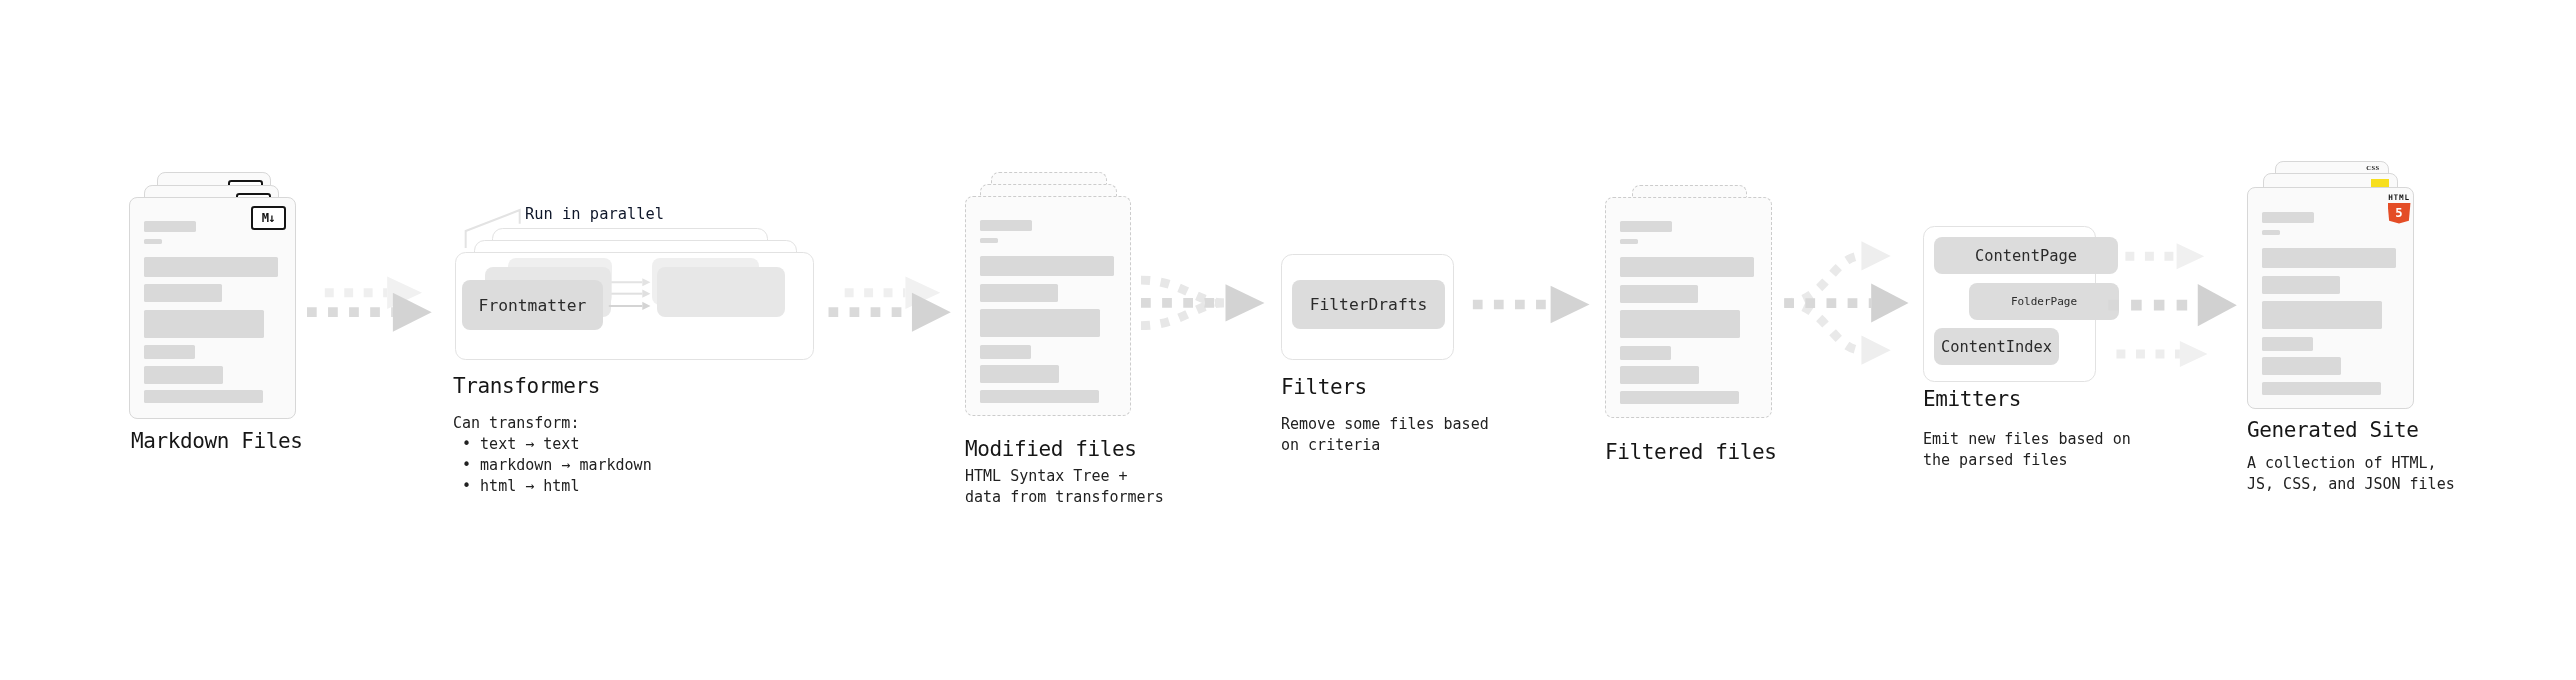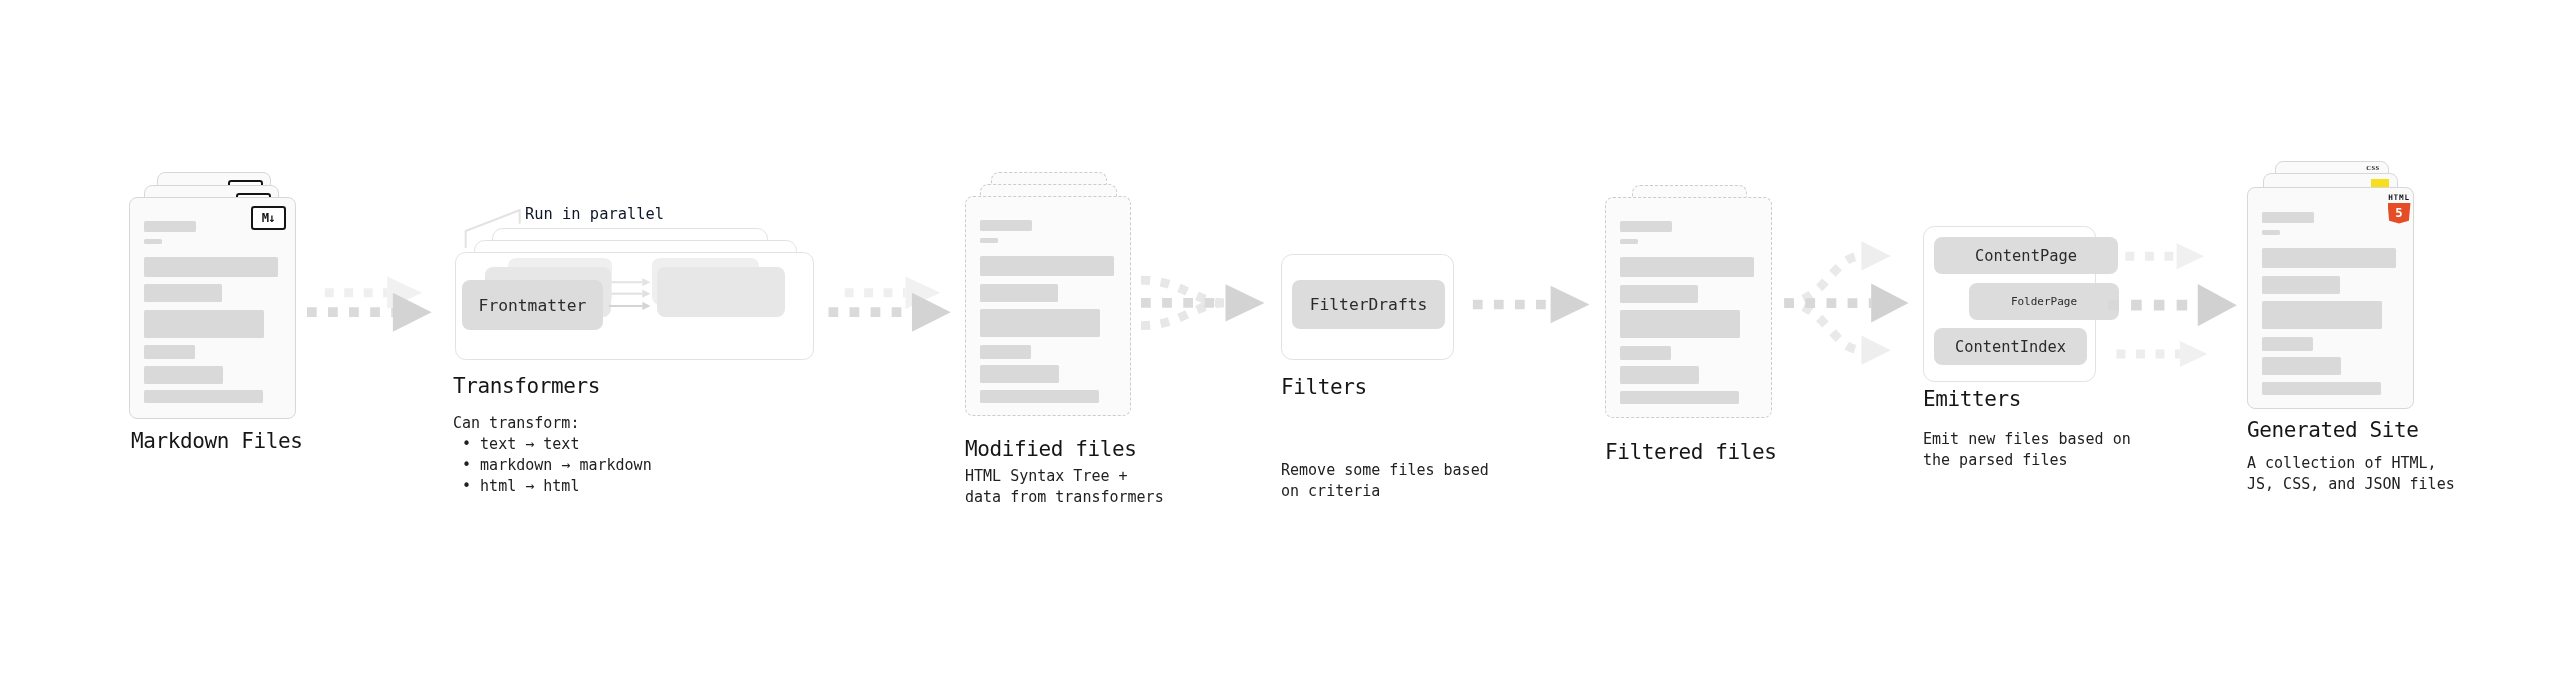--- a/index.html
+++ b/index.html
@@ -151,21 +151,21 @@
   <svg style="left:1136px;top:272px;" width="140" height="65" viewBox="0 0 172 80">
     <path d="M6,10 C55,10 75,38 108,38" fill="none" stroke="#e7e7e7" stroke-width="11" stroke-dasharray="11 13"></path>
     <path d="M6,66 C55,66 75,38 108,38" fill="none" stroke="#e7e7e7" stroke-width="11" stroke-dasharray="11 13"></path>
     <line x1="6" y1="38" x2="110" y2="38" stroke="#dadada" stroke-width="12" stroke-dasharray="12 14"></line>
     <polygon points="110,15 110,61 158,38" fill="#d3d3d3"></polygon>
   </svg>
 
   <div class="frame" style="left:1281px;top:254px;width:173px;height:106px;border-radius:11.4px;"></div>
   <div class="pill" style="left:1292px;top:280px;width:153px;height:49px;">FilterDrafts</div>
   <div class="node-label" style="left:1281px;top:375px;">Filters</div>
-  <div class="node-desc" style="left:1281px;top:414px;margin-top:46px;">
+  <div class="node-desc" style="left:1281px;top:414px;">
     <div>Remove some files based</div>
     <div>on criteria</div>
   </div>
 
   <svg style="left:1468px;top:275px;" width="128" height="59" viewBox="0 0 158 72">
     <line x1="6" y1="36" x2="102" y2="36" stroke="#dadada" stroke-width="12" stroke-dasharray="12 14"></line>
     <polygon points="102,13 102,59 150,36" fill="#d3d3d3"></polygon>
   </svg>
 
   <div class="stack" style="left:1605px;top:185px;width:171px;height:236px;">
@@ -190,21 +190,21 @@
     <polygon points="100,4 100,40 136,22" fill="#eeeeee"></polygon>
     <path d="M5,80 C55,80 65,138 100,138" fill="none" stroke="#e9e9e9" stroke-width="11" stroke-dasharray="11 13"></path>
     <polygon points="100,120 100,156 136,138" fill="#eeeeee"></polygon>
     <line x1="5" y1="80" x2="112" y2="80" stroke="#d8d8d8" stroke-width="12" stroke-dasharray="12 14"></line>
     <polygon points="112,56 112,104 158,80" fill="#d1d1d1"></polygon>
   </svg>
 
   <div class="frame" style="left:1923px;top:226px;width:173px;height:156px;border-radius:11.4px;"></div>
   <div class="pill" style="left:1934px;top:237px;width:184px;height:37px;font-size:15.4px;">ContentPage</div>
   <div class="pill" style="left:1934px;top:283px;width:150px;height:37px;font-size:11px;margin-left:35px;">FolderPage</div>
-  <div class="pill" style="left:1934px;top:328px;width:153px;height:37px;font-size:15.4px;">ContentIndex</div>
+  <div class="pill" style="left:1934px;top:328px;width:125px;height:37px;font-size:15.4px;">ContentIndex</div>
   <div class="node-label" style="left:1923px;top:387px;">Emitters</div>
   <div class="node-desc" style="left:1923px;top:429px;">
     <div>Emit new files based on</div>
     <div>the parsed files</div>
   </div>
 
   <svg style="left:2105px;top:236px;" width="140" height="135" viewBox="0 0 172 166">
     <line x1="25" y1="25" x2="88" y2="25" stroke="#ededed" stroke-width="11" stroke-dasharray="11 13"></line>
     <polygon points="88,9 88,41 122,25" fill="#f0f0f0"></polygon>
     <line x1="4" y1="85" x2="114" y2="85" stroke="#d8d8d8" stroke-width="13" stroke-dasharray="13 15"></line>

